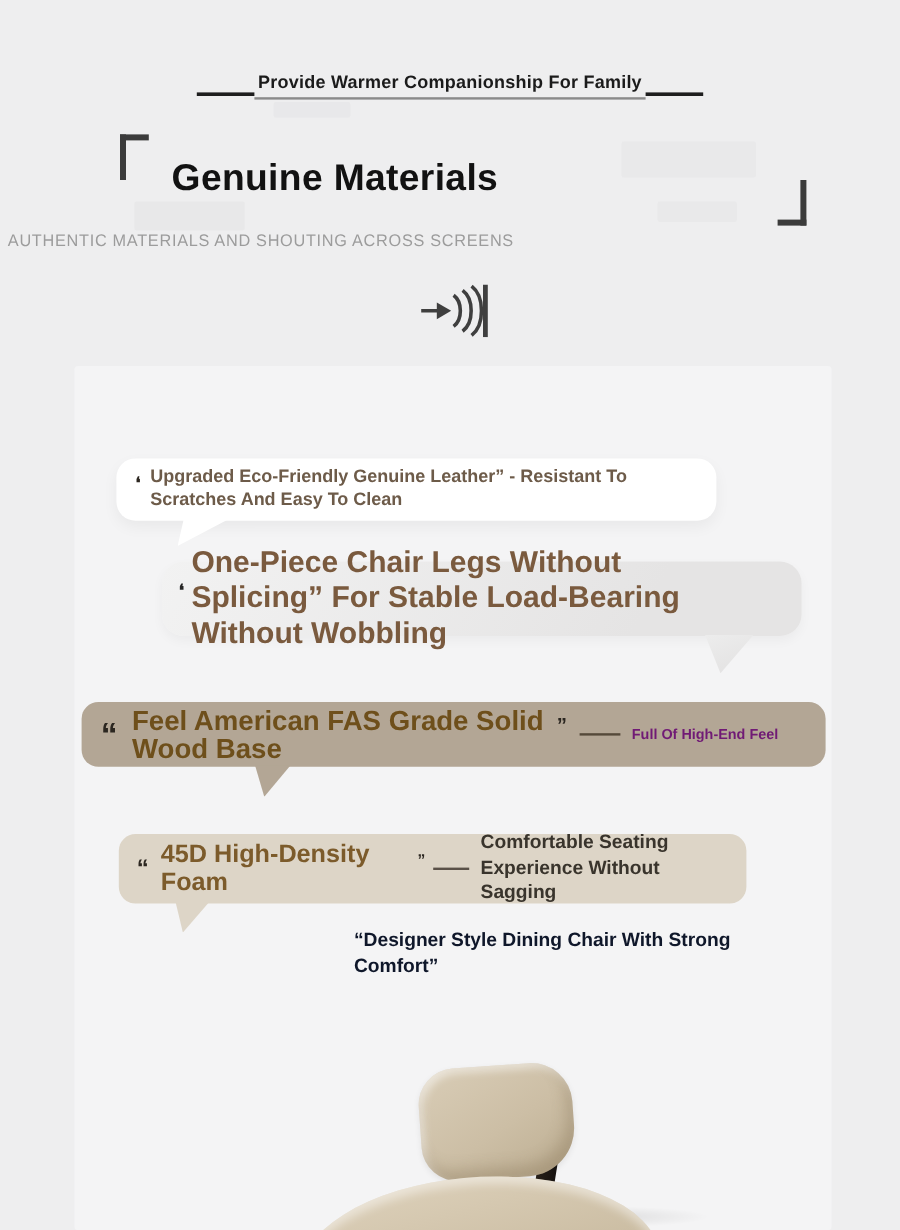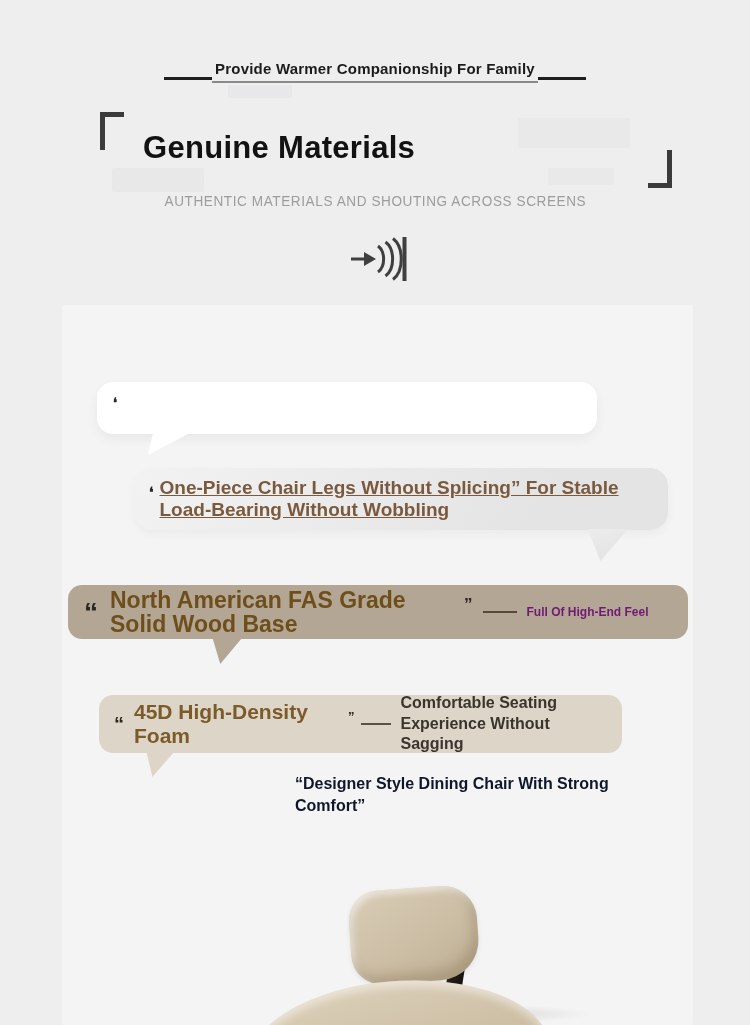--- a/index.html
+++ b/index.html
@@ -27,21 +27,21 @@
   .ghost { background: #e4e4e5; border-radius: 2px; }
 
   
   .bracket-tl { left: 100px; top: 112px; width: 24px; height: 38px;
     border-left: 5px solid #3b3b3b; border-top: 5px solid #3b3b3b; }
   .bracket-br { left: 648px; top: 150px; width: 24px; height: 38px;
     border-right: 5px solid #3b3b3b; border-bottom: 5px solid #3b3b3b; }
   .title-row { left: 143px; top: 130px; display: flex; align-items: baseline; }
   .hero-title { font-size: 31px; font-weight: 800; color: #121212; letter-spacing: 0.3px; }
   .hero-subtitle { font-size: 16px; font-weight: bold; color: #161616; margin-left: 7px; }
-  .hero-caption-row { left: 0; top: 192px; width: 750px; text-align: center; }
+  .hero-caption-row { left: 0; top: 192px; width: 750px; }
   .hero-caption {
     display: inline-block; font-size: 14px; color: #9c9c9c; font-weight: normal;
     letter-spacing: 0.6px; transform: scaleX(0.97); transform-origin: center;
   }
 
   
   .wave-icon { left: 350px; top: 237px; }
 
   
   .card {
@@ -67,21 +67,21 @@
   .bubble-2 {
     left: 73px; top: 163px; width: 533px; height: 62px;
     background: linear-gradient(120deg, #f2f2f2 0%, #e5e4e4 75%);
     border-radius: 18px; padding: 0 14px;
     box-shadow: 0 4px 10px rgba(0,0,0,0.04);
   }
   .tail-2 { left: 520px; top: 224px; width: 46px; height: 32px;
     background: linear-gradient(160deg, #ededed, #e2e1e1);
     clip-path: polygon(12% 0, 100% 0, 40% 100%); }
   .bubble-2 .open-quote { font-size: 14px; font-weight: bold; color: #262626; margin: -14px 6px 0 0; }
-  .bubble-2 .bubble-text { font-size: 19px; font-weight: 800; color: #7a5a3e; line-height: 1.18; width: 470px; text-decoration: underline; }
+  .bubble-2 .bubble-text { font-size: 25px; font-weight: 800; color: #7a5a3e; line-height: 1.18; width: 470px; }
 
   .bubble-3 {
     left: 6px; top: 280px; width: 620px; height: 54px;
     background: #b3a695; border-radius: 14px; padding: 0 16px;
   }
   .tail-3 { left: 148px; top: 333px; width: 32px; height: 26px; background: #b3a695;
     clip-path: polygon(8% 0, 100% 0, 32% 100%); }
   .bubble-3 .open-quote { font-size: 28px; font-weight: bold; color: #2b2620; line-height: 0.4; margin: 2px 12px 0 0; }
   .bubble-3 .bubble-heading { font-size: 23px; font-weight: 800; color: #6e4f1b; line-height: 1.05; width: 350px; }
   .bubble-3 .close-quote { font-size: 17px; font-weight: bold; color: #2b2620; margin: -14px 4px 0 4px; }
@@ -156,32 +156,33 @@
       <path d="M35.5 5 C45 12 45 32 35.5 39" stroke="#3f3f3f" stroke-width="3" fill="none"></path>
       <path d="M43 1.5 C54 10 54 34 43 42.5" stroke="#3f3f3f" stroke-width="3" fill="none"></path>
       <line x1="54.5" y1="0" x2="54.5" y2="44" stroke="#3f3f3f" stroke-width="4"></line>
     </svg>
   </div>
 
   <div class="abs card">
 
     <div class="bubble bubble-1">
       <span class="open-quote">❛</span>
+      <div class="bubble-text">Upgraded Eco-Friendly Genuine Leather” - Resistant To Scratches And Easy To Clean</div>
     </div>
     <div class="tail tail-1"></div>
 
     <div class="bubble bubble-2">
       <span class="open-quote">❛</span>
       <div class="bubble-text">One-Piece Chair Legs Without Splicing” For Stable Load-Bearing Without Wobbling</div>
     </div>
     <div class="tail tail-2"></div>
 
     <div class="bubble bubble-3">
       <span class="open-quote">“</span>
-      <div class="bubble-heading">North American FAS Grade Solid Wood Base</div>
+      <div class="bubble-heading">Feel American FAS Grade Solid Wood Base</div>
       <span class="close-quote">”</span>
       <div class="dash"></div>
       <div class="bubble-note">Full Of High-End Feel</div>
     </div>
     <div class="tail tail-3"></div>
 
     <div class="bubble bubble-4">
       <span class="open-quote">“</span>
       <div class="bubble-heading">45D High-Density Foam</div>
       <span class="close-quote">”</span>

